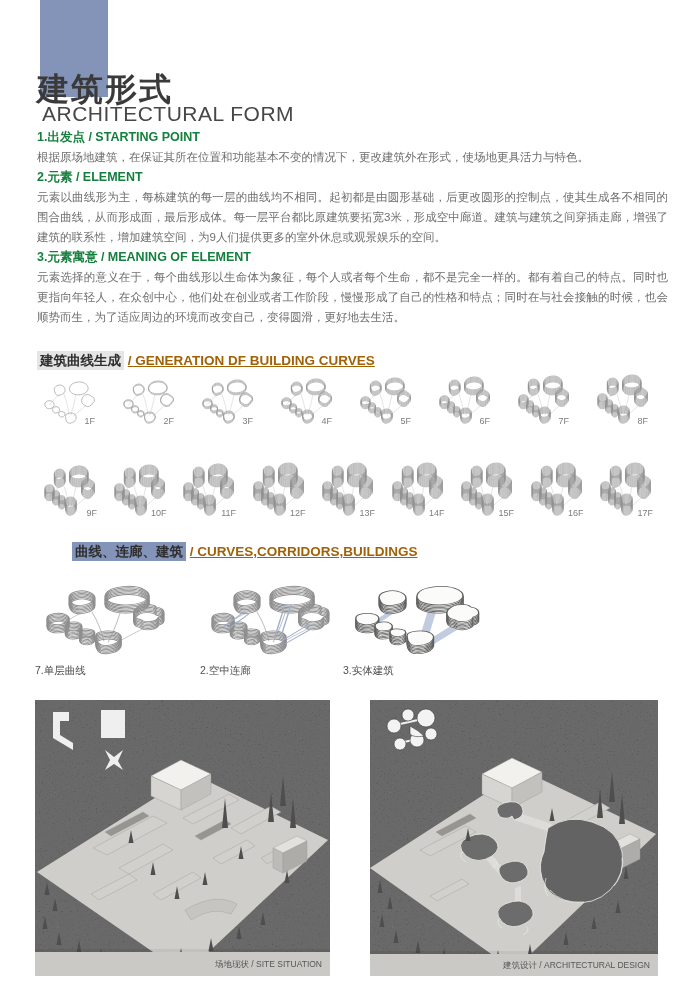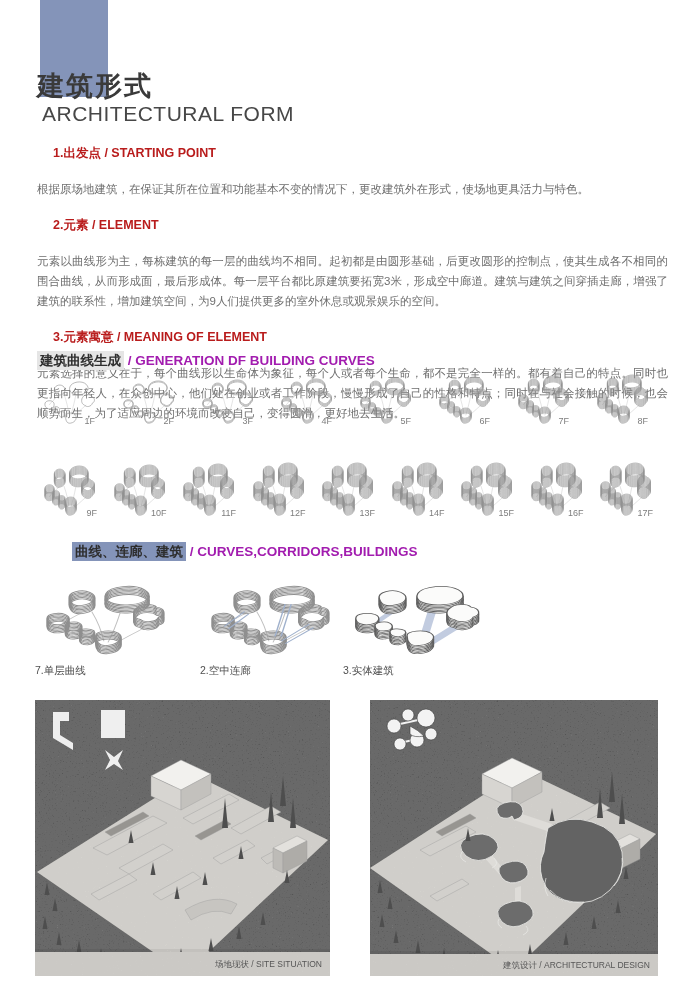--- a/index.html
+++ b/index.html
@@ -1,34 +1,34 @@
 <!DOCTYPE html>
 <html><head>
 <meta charset="utf-8">
 <style>
   html,body{margin:0;padding:0;background:#ffffff;}
   .page{position:relative;width:700px;height:989px;background:#ffffff;overflow:hidden;
         font-family:"Liberation Sans","DejaVu Sans",sans-serif;}
 
   
   .accent-box{position:absolute;left:40px;top:0;width:68px;height:97px;background:#8494b9;}
-  .title-zh{position:absolute;left:37px;top:68px;margin:0;font-size:27px;font-weight:700;
+  .title-zh{position:absolute;left:37px;top:68px;margin:0;font-size:32px;font-weight:700;
             letter-spacing:2px;color:#3a3a3a;z-index:2;}
   .title-en{position:absolute;left:37px;top:97px;margin:5px;font-size:21px;font-weight:400;
             letter-spacing:0.5px;color:#474747;z-index:2;}
 
   
   .intro{position:absolute;left:37px;top:127px;width:631px;}
-  .sec h3{margin:16px;font-size:12.5px;line-height:20px;color:#b91c1c;font-weight:700;}
+  .sec h3{margin:0;font-size:12.5px;line-height:20px;color:#15803d;font-weight:700;}
   .sec p{margin:0;font-size:11.5px;line-height:20px;color:#6e6e6e;text-align:justify;}
 
   
   .subhead{position:absolute;left:37px;font-size:13.5px;font-weight:700;color:#454545;}
   .subhead .hl{background:#8494b9;color:#2e2e2e;padding:2px 3px;}
-  .subhead .en{font-weight:700;color:#a21caf;}
+  .subhead .en{font-weight:700;color:#a16207;text-decoration:underline;}
   .subhead-curves{top:352px;}
   .subhead-corridors{top:543px;padding-left:35px;}
 
   
   .floor-row{position:absolute;display:flex;justify-content:space-between;}
   .floor-row-0{left:37px;top:368px;width:580px;gap:15px;}
   .floor-row-1{left:37px;top:460px;width:622px;}
   .floor-cell{position:relative;width:66px;height:64px;}
   .cluster-svg{width:64px;height:62px;display:block;}
   .floor-label{position:absolute;right:6px;bottom:6px;font-size:9px;color:#7d7d7d;}

